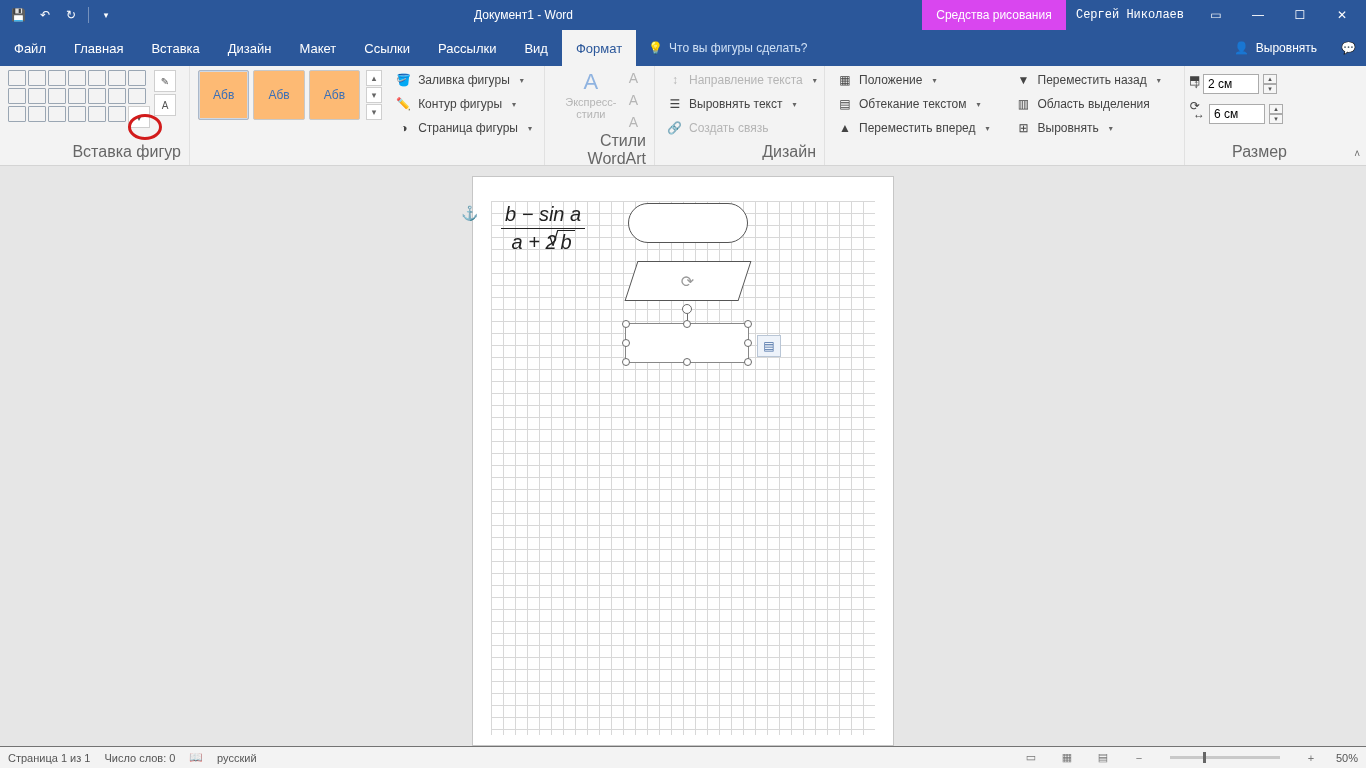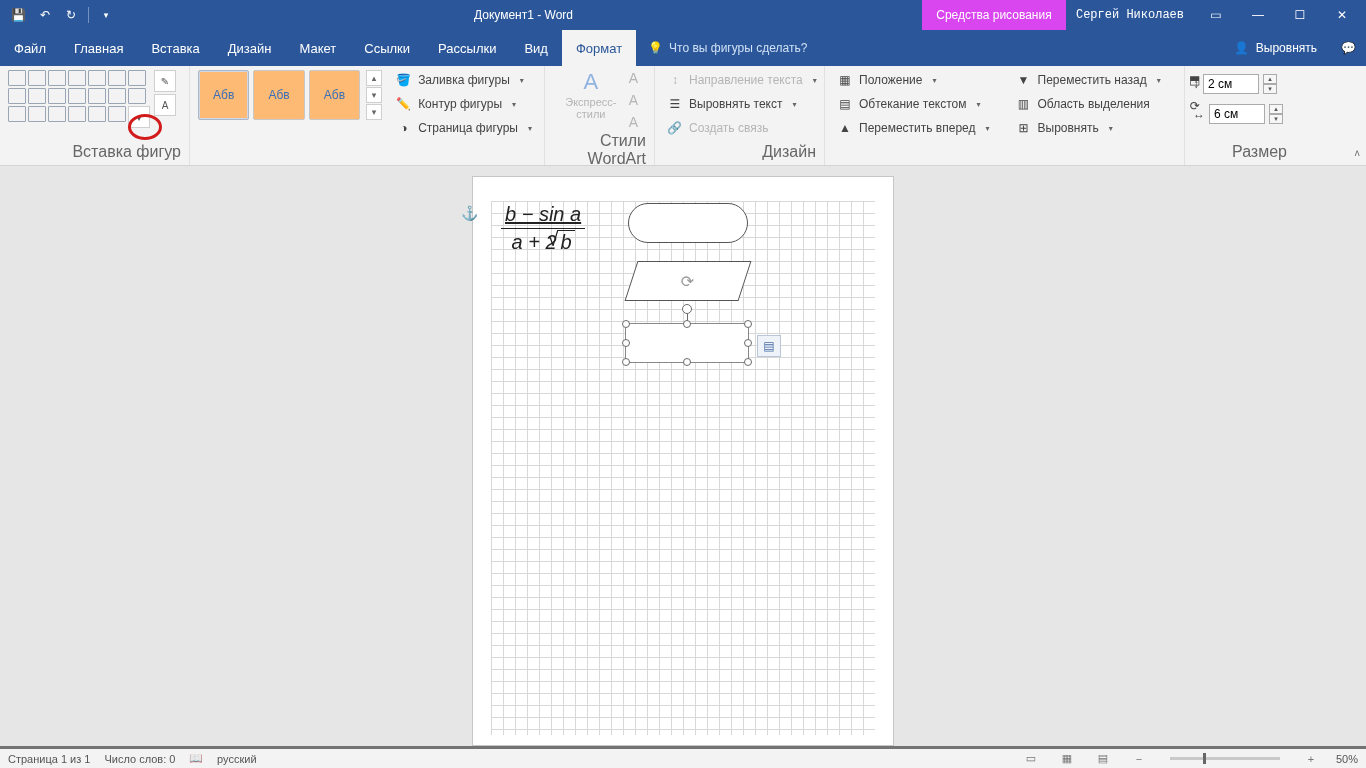--- a/index.html
+++ b/index.html
@@ -60,37 +60,37 @@
 .collapse-caret { position:absolute; right:6px; bottom:6px; font-size:10px; color:#666; }
 
 
 .doc-area { height: calc(768px - 30px - 36px - 100px - 22px); background:#e6e6e6; display:flex; justify-content:center; overflow:auto; }
 .page { width: 422px; min-height: 560px; background:#fff; border:1px solid #c6c6c6; margin-top:10px; position:relative; }
 .grid-bg { position:absolute; top:24px; left:18px; right:18px; bottom:10px;
   background-image: linear-gradient(#d8d8d8 1px, transparent 1px), linear-gradient(90deg, #d8d8d8 1px, transparent 1px);
   background-size: 12px 12px; }
 .anchor { position:absolute; left:-12px; top:28px; color:#6f8ec3; font-size:14px; }
 .formula { position:absolute; left:28px; top:26px; font-family: "Cambria Math", "Times New Roman", serif; font-size:20px; font-style:italic; color:#222; text-align:center; }
-.formula .num { border-bottom:1.5px solid #222; padding:0 4px 2px; display:block;text-decoration:underline; }
+.formula .num { border-bottom:1.5px solid #222; padding:0 4px 2px; display:block; }
 .formula .den { padding-top:2px; display:block; }
 .sqrt { border-top:1.5px solid #222; padding:0 3px; margin-left:1px; position:relative; }
 .sqrt::before { content:"√"; position:absolute; left:-10px; top:-3px; font-style:normal; }
 
 .shp { position:absolute; border:1.5px solid #555; background:transparent; }
 .rounded { width:120px; height:40px; border-radius:20px; left:155px; top:26px; background:#fff; }
 .para { width:114px; height:40px; left:158px; top:84px; transform:skewX(-18deg); background:#fff; display:flex;align-items:center;justify-content:center; }
 .para-icon { transform:skewX(18deg); color:#9a9a9a; font-size:16px; }
 .sel-rect { width:124px; height:40px; left:152px; top:146px; background:#fff; border:1px solid #888; }
 .handle { position:absolute; width:8px; height:8px; border:1px solid #6b6b6b; background:#fff; border-radius:50%; }
 .rot { position:absolute; width:10px; height:10px; border:1px solid #6b6b6b; border-radius:50%; background:#fff; left:50%; top:-20px; transform:translateX(-50%); }
 .rot::after { content:""; position:absolute; left:50%; top:9px; width:1px; height:10px; background:#6b6b6b; }
 .layout-btn { position:absolute; left:284px; top:158px; width:24px; height:22px; border:1px solid #b9c6d6; background:#eef3fa; display:flex;align-items:center;justify-content:center; font-size:12px; color:#4a6fa5; }
 
 
-.status { height:22px; background:#f3f3f3; border-top:3px solid #737373; display:flex; align-items:center; font-size:11px; color:#555; padding:0 8px; gap:14px; }
+.status { height:22px; background:#f3f3f3; border-top:1px solid #737373; display:flex; align-items:center; font-size:11px; color:#555; padding:0 8px; gap:14px; }
 .status .spacer { flex:1; }
 .view-btn { width:22px; height:16px; display:flex;align-items:center;justify-content:center; color:#777; }
 .zoom-track { width:110px; height:3px; background:#c9c9c9; position:relative; margin:0 6px; }
 .zoom-thumb { position:absolute; left:30%; top:-4px; width:3px; height:11px; background:#666; }
 </style>
 </head>
 <body>
 
 <div class="titlebar">
   <div class="qat">

